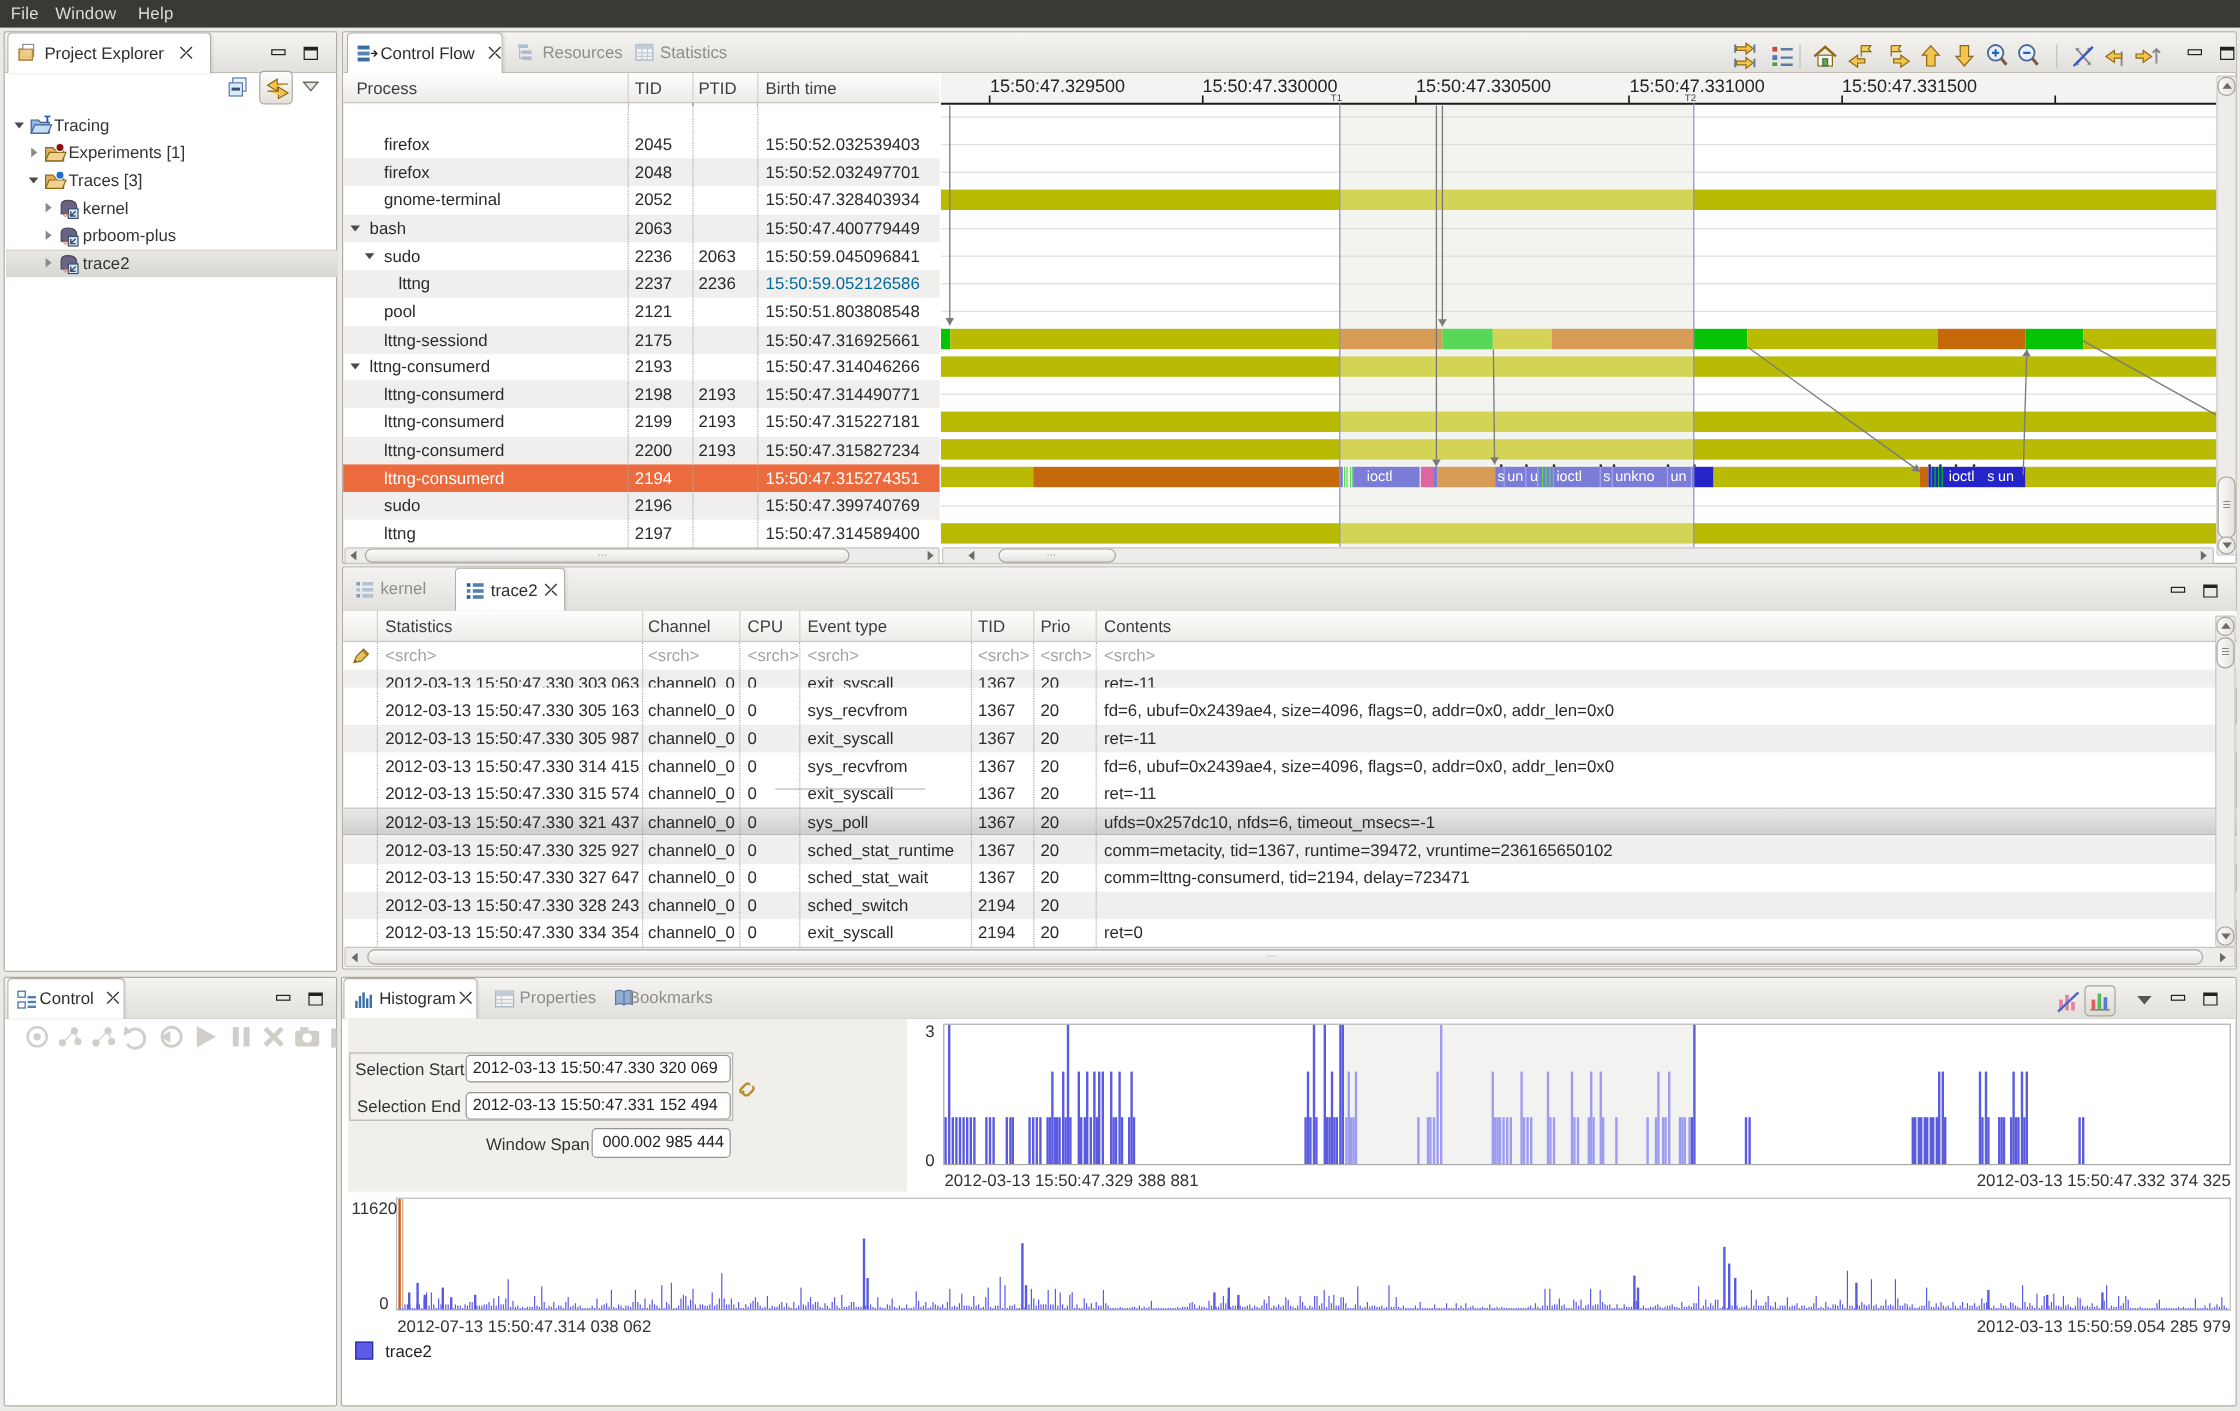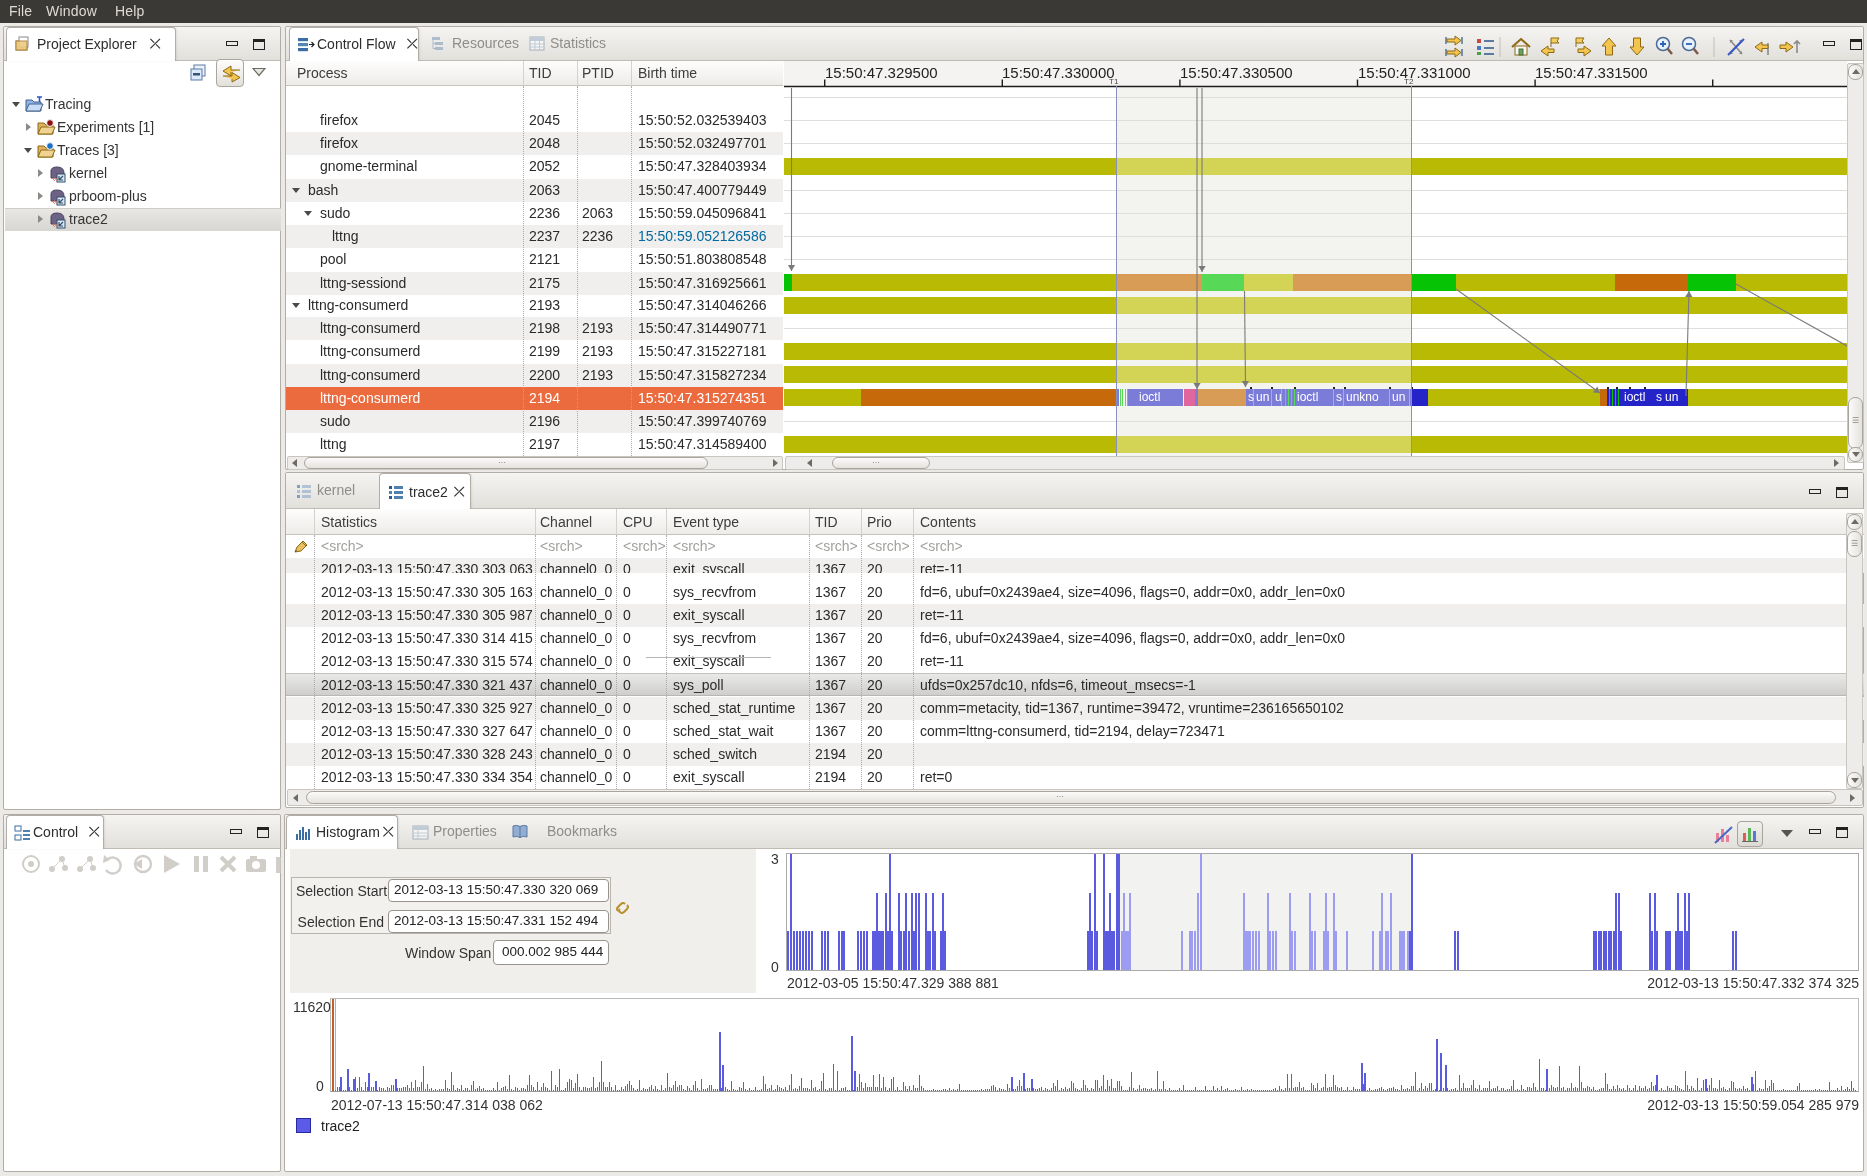--- a/index.html
+++ b/index.html
@@ -651,21 +651,21 @@
 <svg style="position:absolute;left:127px;top:10px" width="17" height="16" opacity="0.55">
       <rect x="1" y="1" width="15" height="13" fill="#fff" stroke="#68829e"></rect>
       <rect x="1" y="1" width="15" height="4" fill="#9db3c8"></rect>
       <path d="M1 8 L16 8 M1 11 L16 11 M6 5 L6 14" stroke="#9db3c8"></path>
     </svg>
 <span class="tab-grey" style="left:148px">Properties</span>
 <svg style="position:absolute;left:226px;top:9px" width="18" height="17" opacity="0.8">
       <path d="M2 2 Q6 0.5 9 2.5 Q12 0.5 16 2 L16 13 Q12 11.5 9 13.5 Q6 11.5 2 13 Z" fill="#7aa0d0" stroke="#3a5a8c"></path>
       <path d="M9 2.5 L9 13.5" stroke="#3a5a8c"></path>
     </svg>
-<span class="tab-grey" style="left:262px">Bookmarks</span>
+<span class="tab-grey" style="left:239px">Bookmarks</span>
 <div class="minmax" style="left:1524px;top:12px">
       <div style="position:absolute;left:0;top:2px;width:12px;height:5px;border:1.5px solid #222"></div>
     </div>
     <div class="minmax" style="left:1551px;top:12px">
       <div style="position:absolute;left:0;top:0;width:12px;height:11px;border:1.5px solid #222;border-top-width:3px"></div>
     </div>
 <svg style="position:absolute;left:1428px;top:10px" width="22" height="20">
       <rect x="3" y="8" width="3" height="9" fill="#e88098"></rect>
       <rect x="8" y="4" width="3" height="13" fill="#e88098"></rect>
       <rect x="13" y="10" width="3" height="7" fill="#e88098"></rect>
@@ -687,21 +687,21 @@
     <div class="fld" style="left:103px;top:95px;width:221px;height:23px;padding:2px 0 0 5px">2012-03-13 15:50:47.331 152 494</div>
     <div class="lbl" style="left:120px;top:130px;width:82px;text-align:right">Window Span</div>
     <div class="fld" style="left:208px;top:125px;width:116px;height:25px;padding:3px 0 0 8px">000.002 985 444</div>
     <svg style="position:absolute;left:330px;top:84px" width="15" height="15">
       <path d="M3 12 Q1 10 3 8 L6 5 Q8 3 10 5 M5 10 Q3 12 5 13 Q7 15 9 13 L12 10 Q14 8 12 6" stroke="#b8902c" stroke-width="2" fill="none"></path>
     </svg>
     <div class="abs" style="left:501px;top:38px;width:1073px;height:118px;border:1px solid #aaa;background:#fff"></div>
     <div class="abs" style="left:834px;top:39px;width:292px;height:116px;background:#f2f2f0"></div>
     <div class="lbl" style="left:486px;top:36px">3</div>
     <div class="lbl" style="left:486px;top:144px">0</div>
-    <div class="lbl" style="left:502px;top:160px">2012-03-05 15:50:47.329 388 881</div>
+    <div class="lbl" style="left:502px;top:160px">2012-03-13 15:50:47.329 388 881</div>
     <div class="lbl" style="left:1362px;top:160px;width:212px;text-align:right">2012-03-13 15:50:47.332 374 325</div>
     <div class="hbar" style="left:502px;top:116px;width:2px;height:39px"></div>
     <div class="hbar" style="left:505px;top:39px;width:2px;height:116px"></div>
     <div class="hbar" style="left:508px;top:116px;width:2px;height:39px"></div>
     <div class="hbar" style="left:511px;top:116px;width:2px;height:39px"></div>
     <div class="hbar" style="left:514px;top:116px;width:2px;height:39px"></div>
     <div class="hbar" style="left:517px;top:116px;width:2px;height:39px"></div>
     <div class="hbar" style="left:520px;top:116px;width:2px;height:39px"></div>
     <div class="hbar" style="left:523px;top:116px;width:2px;height:39px"></div>
     <div class="hbar" style="left:526px;top:116px;width:2px;height:39px"></div>

